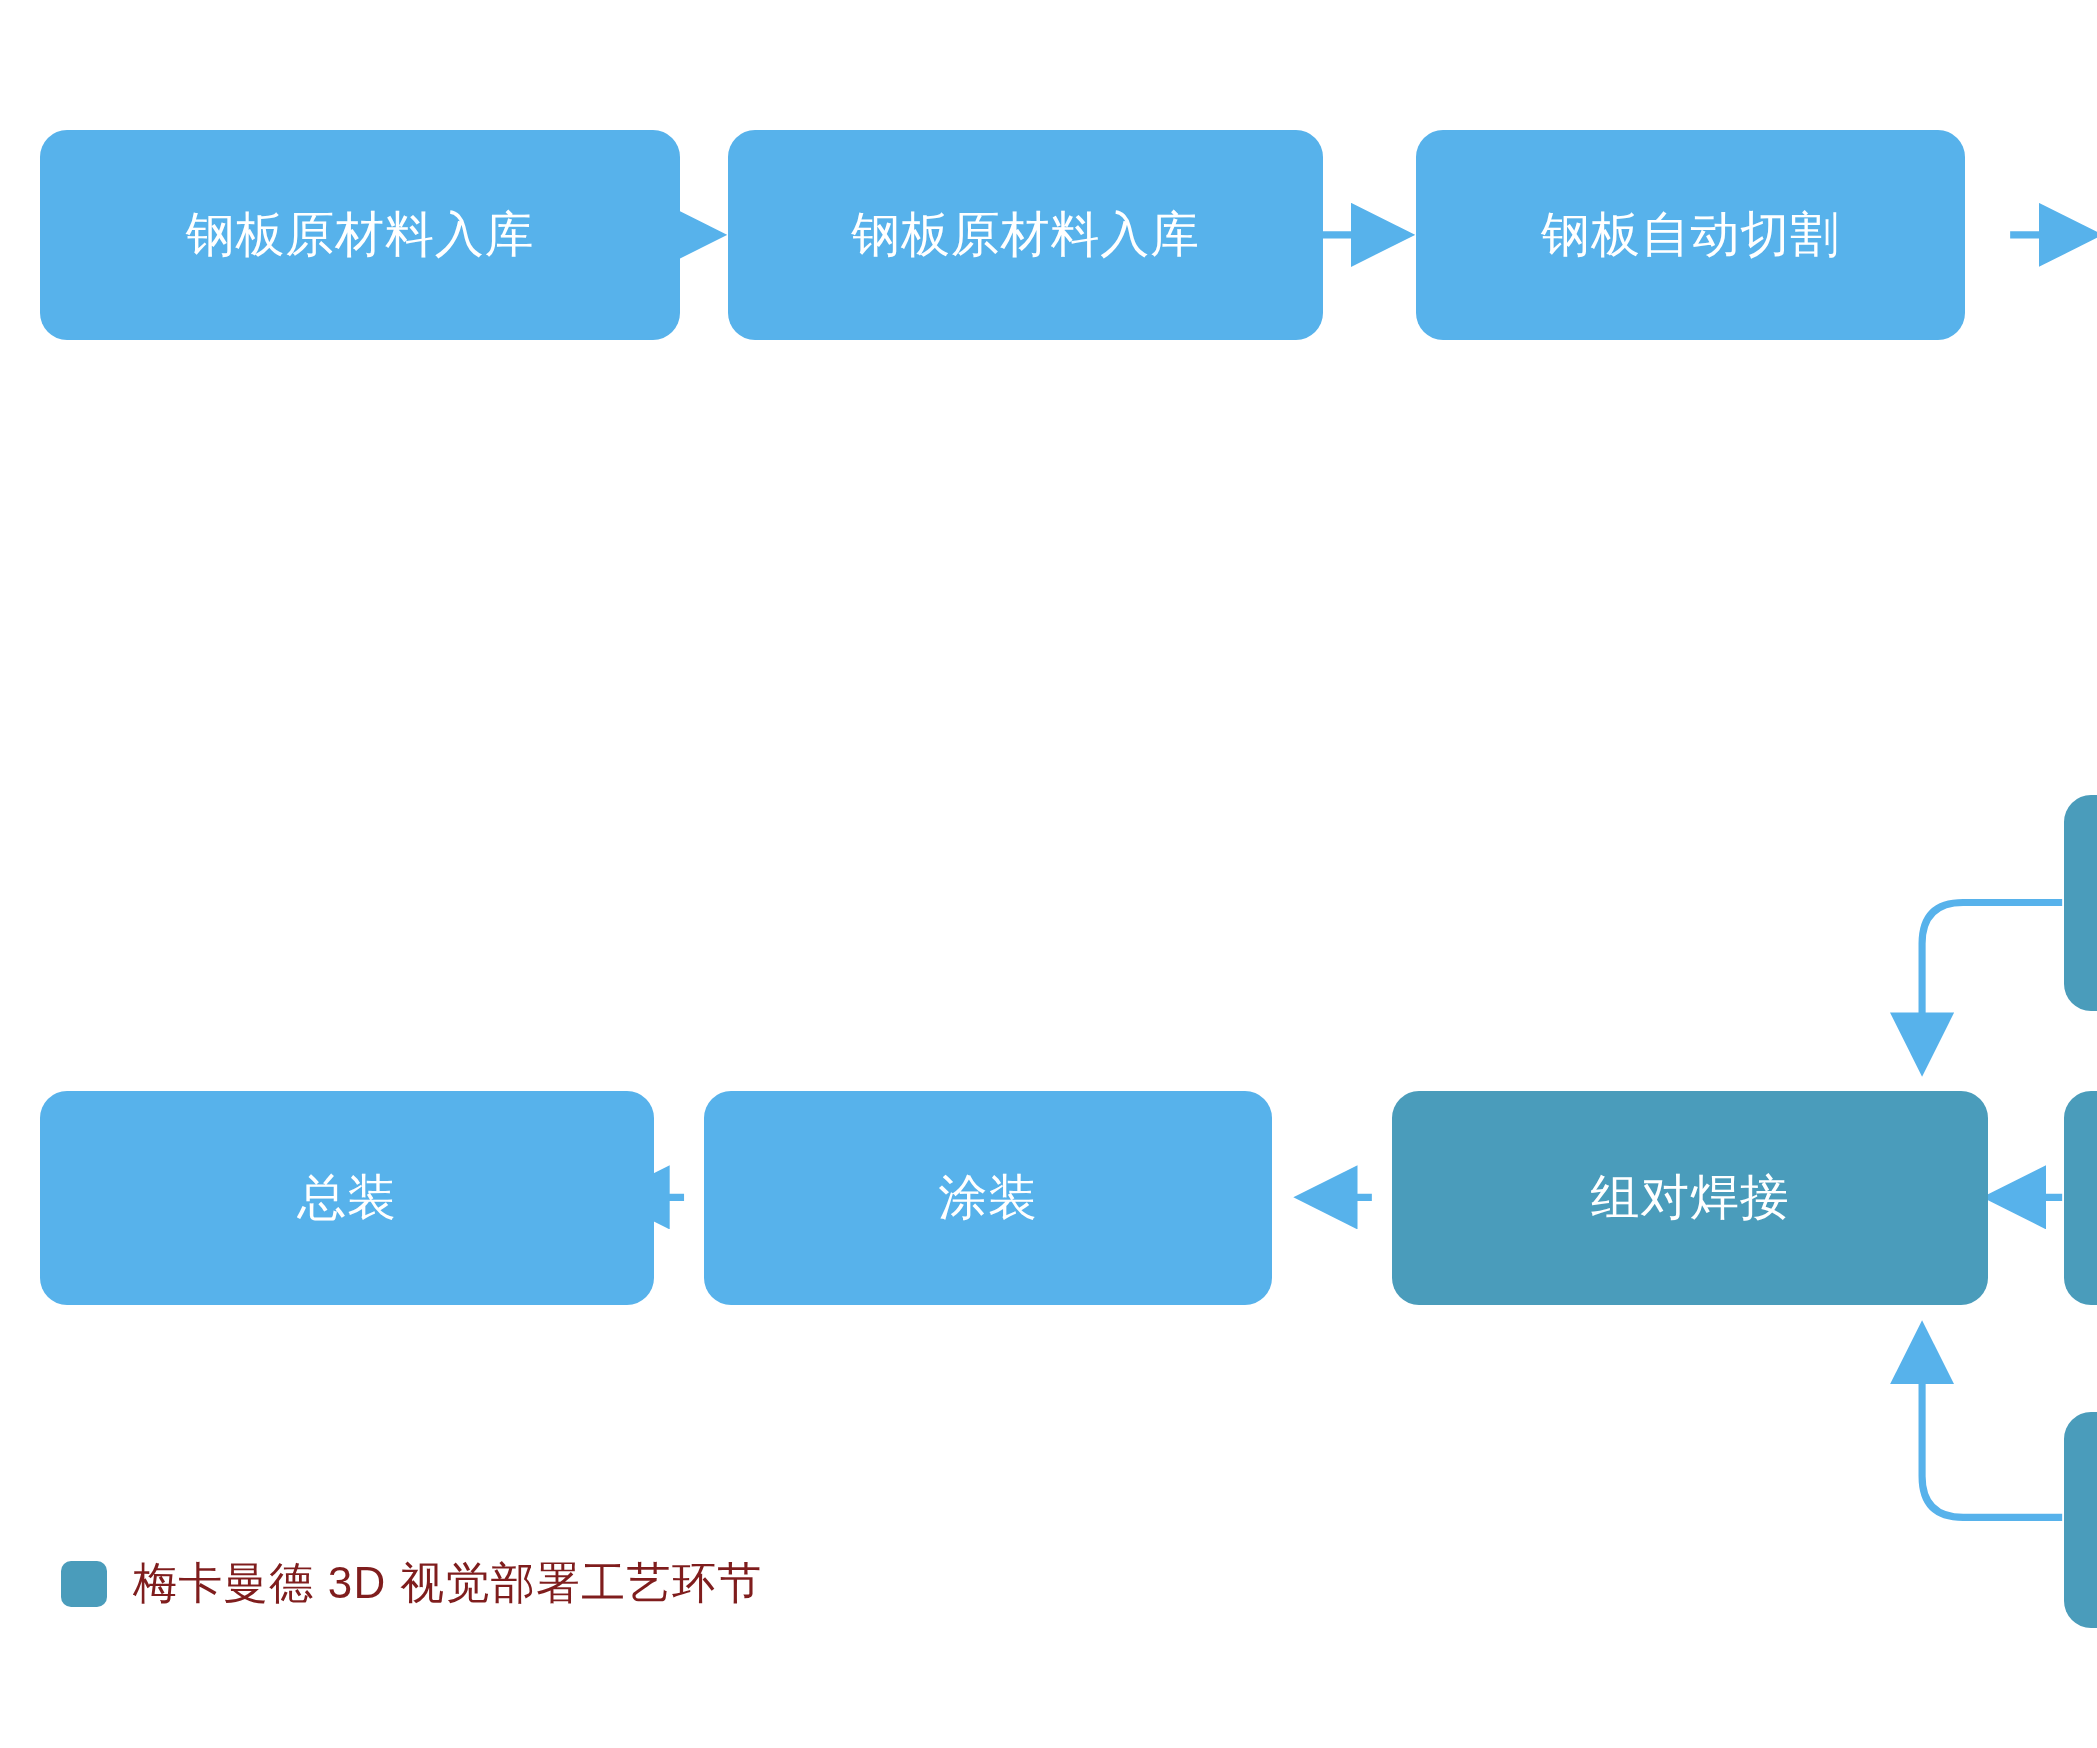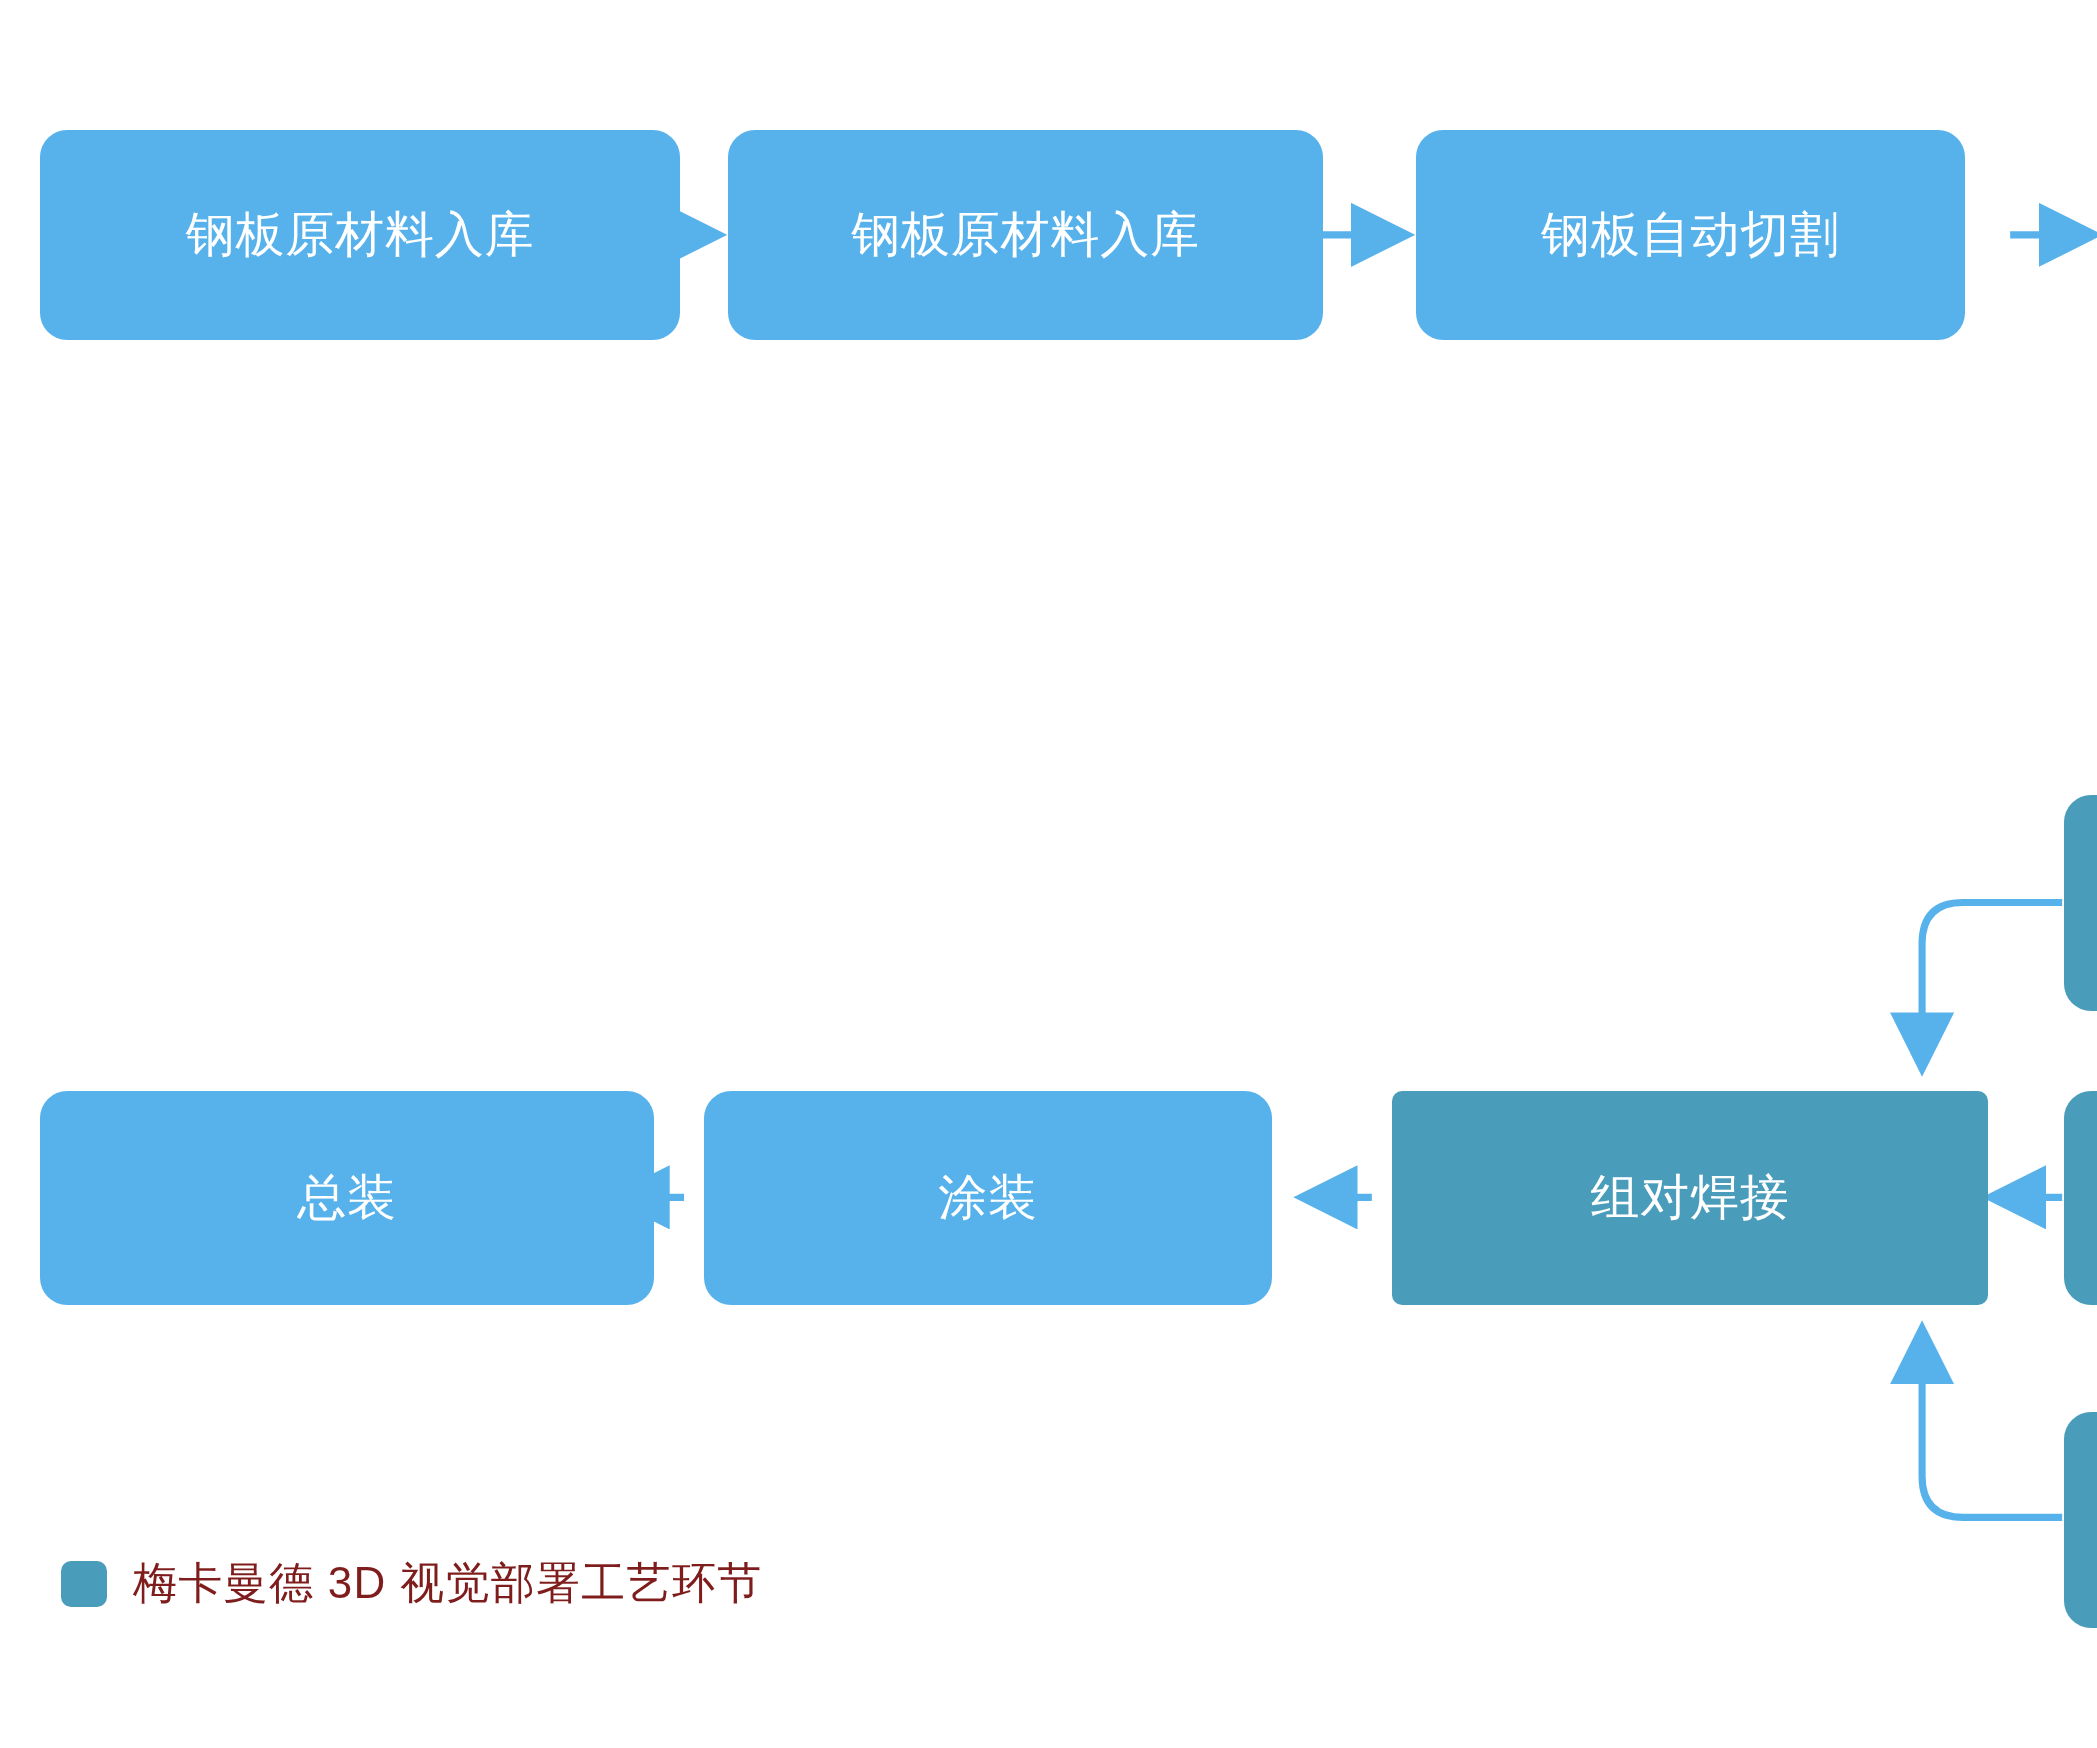--- a/index.html
+++ b/index.html
@@ -88,21 +88,21 @@
   </div>
 
   <div class="node teal" style="left:2064px;top:1091px;width:596px;height:214px;">
     
   </div>
 
   <div class="node teal" style="left:2064px;top:1412px;width:596px;height:216px;">
     
   </div>
 
-  <div class="node teal" style="left:1392px;top:1091px;width:596px;height:214px;border-radius:10px;">
+  <div class="node teal" style="left:1392px;top:1091px;width:596px;height:214px;">
     <span class="ln">组对焊接</span>
   </div>
 
   <div class="node light" style="left:704px;top:1091px;width:568px;height:214px;">
     <span class="ln">涂装</span>
   </div>
 
   <div class="node light" style="left:40px;top:1091px;width:614px;height:214px;">
     <span class="ln">总装</span>
   </div>

